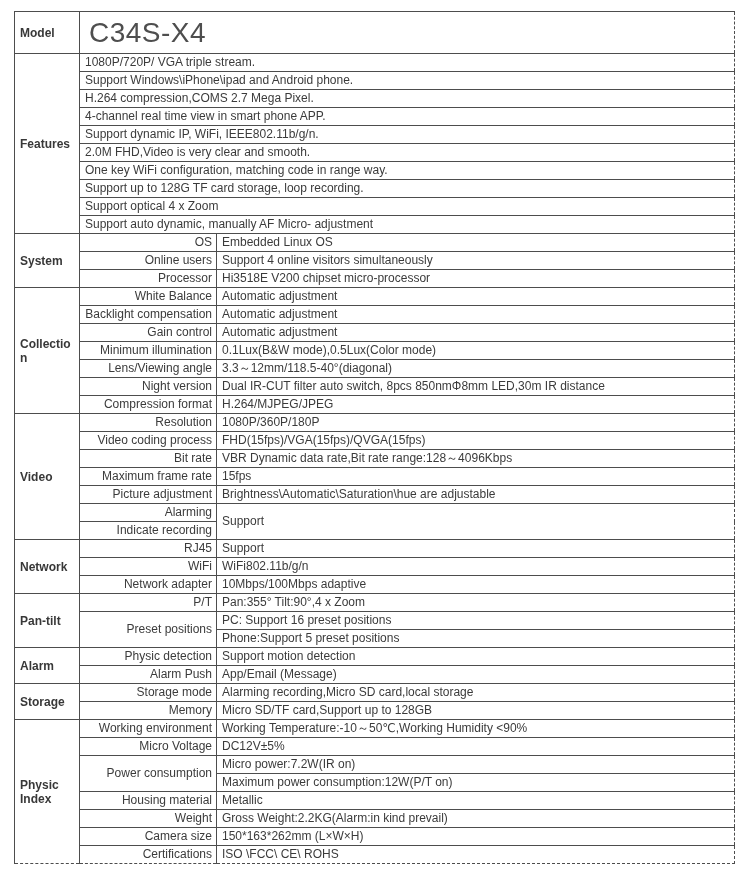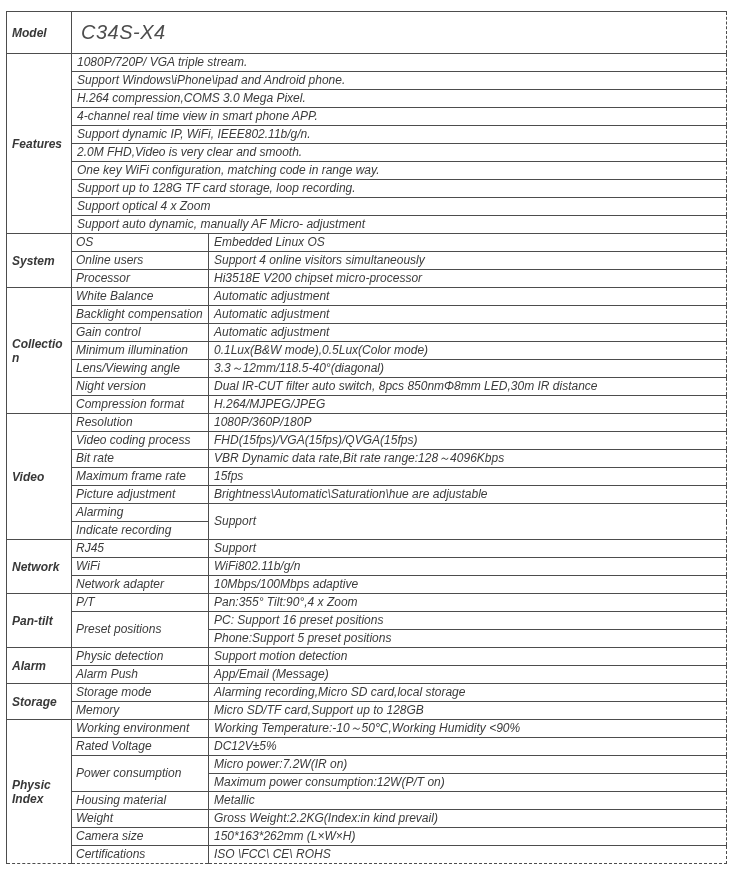--- a/index.html
+++ b/index.html
@@ -4,22 +4,21 @@
 <style>
   html, body {
     margin: 0;
     padding: 0;
     background: #ffffff;
     width: 738px;
     height: 876px;
     font-family: "Liberation Sans", "DejaVu Sans", sans-serif;
   }
   .page {
-    padding: 11px 0 0 6px;
-    font-style: italic;
+    padding: 11px 0 0 14px;
   }
   table.spec {
     border-collapse: collapse;
     table-layout: fixed;
     width: 720px;
   }
   col.c1 { width: 65px; }
   col.c2 { width: 137px; }
   col.c3 { width: 518px; }
   td {
@@ -34,29 +33,30 @@
   td.cat {
     font-weight: bold;
     padding: 0 5px;
     line-height: 14px;
     overflow-wrap: break-word;
     color: #383838;
   }
   td.lbl {
     padding: 0 4px;
     white-space: nowrap;
+    text-align: right;
   }
   td.val {
     padding: 0 5px;
     white-space: nowrap;
     border-right-style: dashed;
   }
   tr.model-row td { height: 41px; }
   td.model-value {
-    font-size: 20px;
+    font-size: 28px;
     line-height: 41px;
     color: #4e4e4e;
     padding: 0 0 0 9px;
     letter-spacing: 0.5px;
     border-right-style: dashed;
     white-space: nowrap;
   }
   td.bottom { border-bottom-style: dashed; }
 </style>
 </head>
@@ -77,21 +77,21 @@
     </tr>
 
     <tr>
       <td class="cat" rowspan="10">Features</td>
       <td class="val" colspan="2">1080P/720P/ VGA triple stream.</td>
     </tr>
     <tr>
           <td class="val" colspan="2">Support Windows\iPhone\ipad and Android phone.</td>
         </tr>
     <tr>
-          <td class="val" colspan="2">H.264 compression,COMS 3.0 Mega Pixel.</td>
+          <td class="val" colspan="2">H.264 compression,COMS 2.7 Mega Pixel.</td>
         </tr>
     <tr>
           <td class="val" colspan="2">4-channel real time view in smart phone APP.</td>
         </tr>
     <tr>
           <td class="val" colspan="2">Support dynamic IP, WiFi, IEEE802.11b/g/n.</td>
         </tr>
     <tr>
           <td class="val" colspan="2">2.0M FHD,Video is very clear and smooth.</td>
         </tr>
@@ -227,37 +227,37 @@
       <td class="lbl">Memory</td>
       <td class="val">Micro SD/TF card,Support up to 128GB</td>
     </tr>
 
     <tr>
       <td class="cat bottom" rowspan="8">Physic Index</td>
       <td class="lbl">Working environment</td>
       <td class="val">Working Temperature:-10～50℃,Working Humidity &lt;90%</td>
     </tr>
     <tr>
-      <td class="lbl">Rated Voltage</td>
+      <td class="lbl">Micro Voltage</td>
       <td class="val">DC12V±5%</td>
     </tr>
     <tr>
       <td class="lbl" rowspan="2">Power consumption</td>
       <td class="val">Micro power:7.2W(IR on)</td>
     </tr>
     <tr>
       <td class="val">Maximum power consumption:12W(P/T on)</td>
     </tr>
     <tr>
       <td class="lbl">Housing material</td>
       <td class="val">Metallic</td>
     </tr>
     <tr>
       <td class="lbl">Weight</td>
-      <td class="val">Gross Weight:2.2KG(Index:in kind prevail)</td>
+      <td class="val">Gross Weight:2.2KG(Alarm:in kind prevail)</td>
     </tr>
     <tr>
       <td class="lbl">Camera size</td>
       <td class="val">150*163*262mm (L×W×H)</td>
     </tr>
     <tr>
       <td class="lbl bottom">Certifications</td>
       <td class="val bottom">ISO \FCC\ CE\ ROHS</td>
     </tr>
 

